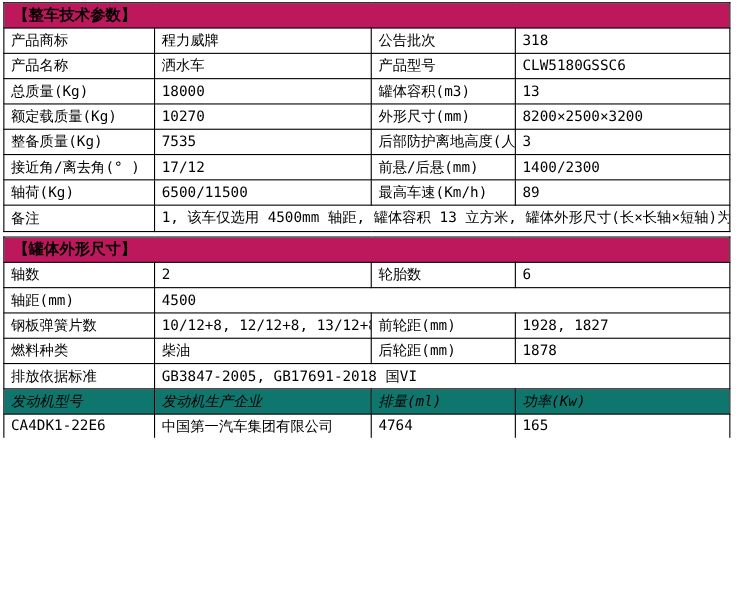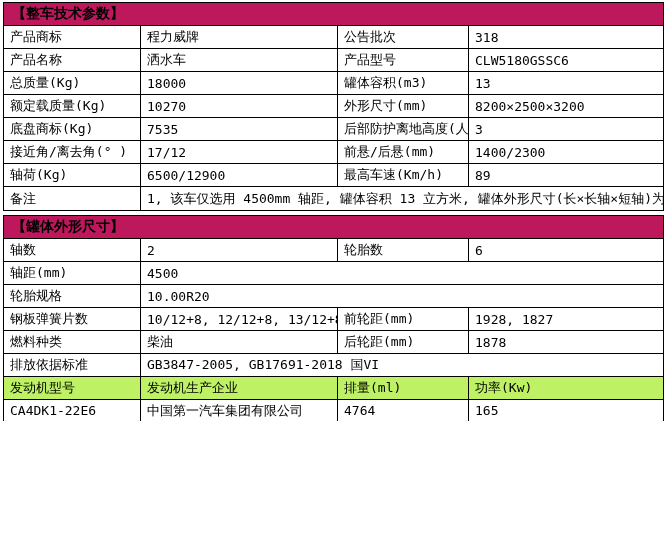--- a/index.html
+++ b/index.html
@@ -26,21 +26,22 @@
     white-space:nowrap;
   }
   tr.sec td{
     background:#be185d;
     font-weight:bold;
     font-size:14px;
     padding-left:8px;
     font-family:Liberation Mono, monospace;
   }
   tr.hdr td{
-    background:#bef264;
+    background:#0f766e;
+    font-style:italic;
   }
   td.remark-cell{
     white-space:normal;
     line-height:21px;
     padding:2px 6px;
     height:auto;
   }
   td.top{vertical-align:top;padding-top:3px;margin-top:46px;}
   table.t2{margin-top:4px;}
   tr.eng td{
@@ -81,34 +82,34 @@
     <td>罐体容积(m3)</td>
     <td>13</td>
   </tr>
   <tr>
     <td>额定载质量(Kg)</td>
     <td>10270</td>
     <td>外形尺寸(mm)</td>
     <td>8200×2500×3200</td>
   </tr>
   <tr>
-    <td>底盘商标(Kg)</td>
+    <td>整备质量(Kg)</td>
     <td>7535</td>
     <td>后部防护离地高度(人)</td>
     <td>3</td>
   </tr>
   <tr>
     <td>接近角/离去角(° )</td>
     <td>17/12</td>
     <td>前悬/后悬(mm)</td>
     <td>1400/2300</td>
   </tr>
   <tr>
     <td>轴荷(Kg)</td>
-    <td>6500/12900</td>
+    <td>6500/11500</td>
     <td>最高车速(Km/h)</td>
     <td>89</td>
   </tr>
   <tr>
     <td class="top">备注</td>
     <td colspan="3" class="remark-cell">1, 该车仅选用 4500mm 轴距, 罐体容积 13 立方米, 罐体外形尺寸(长×长轴×短轴)为(mm):4500×2300×1480;轴距/后悬的对应关系为(mm):4500/2300。2, 防护材料:Q235B 碳钢, 连接方式:左右侧面防护与副梁均采用焊接连接, 后下部防护与车架采用焊接连接, 后部防护断面尺寸(mm):150×50, 后部防护离地高度(mm):480。3, ABS 系统生产厂家:长春瑞立科密汽车电子有限公司, 型号:CM4XL。4, 专用装置:罐体, 主要用于路面洒水及园林绿化。</td>
   </tr>
 </tbody>
   </table>
 
@@ -125,24 +126,20 @@
   </tr>
   <tr>
     <td>轴数</td>
     <td>2</td>
     <td>轮胎数</td>
     <td>6</td>
   </tr>
   <tr>
     <td>轴距(mm)</td>
     <td colspan="3">4500</td>
-  </tr>
-  <tr>
-    <td>轮胎规格</td>
-    <td colspan="3">10.00R20</td>
   </tr>
   <tr>
     <td>钢板弹簧片数</td>
     <td>10/12+8, 12/12+8, 13/12+8, 7/7+6</td>
     <td>前轮距(mm)</td>
     <td>1928, 1827</td>
   </tr>
   <tr>
     <td>燃料种类</td>
     <td>柴油</td>

